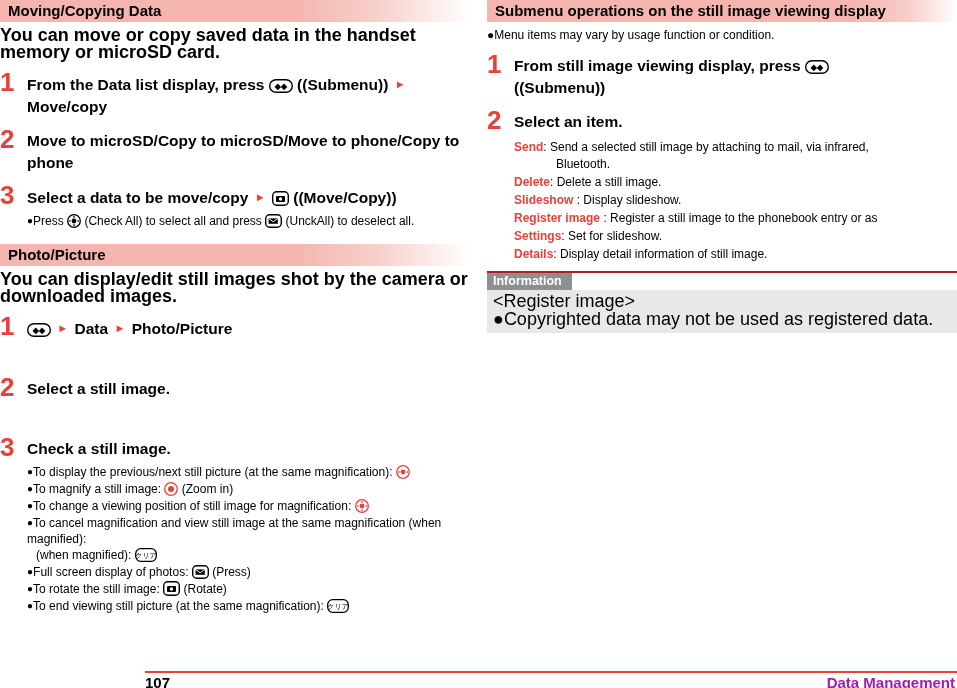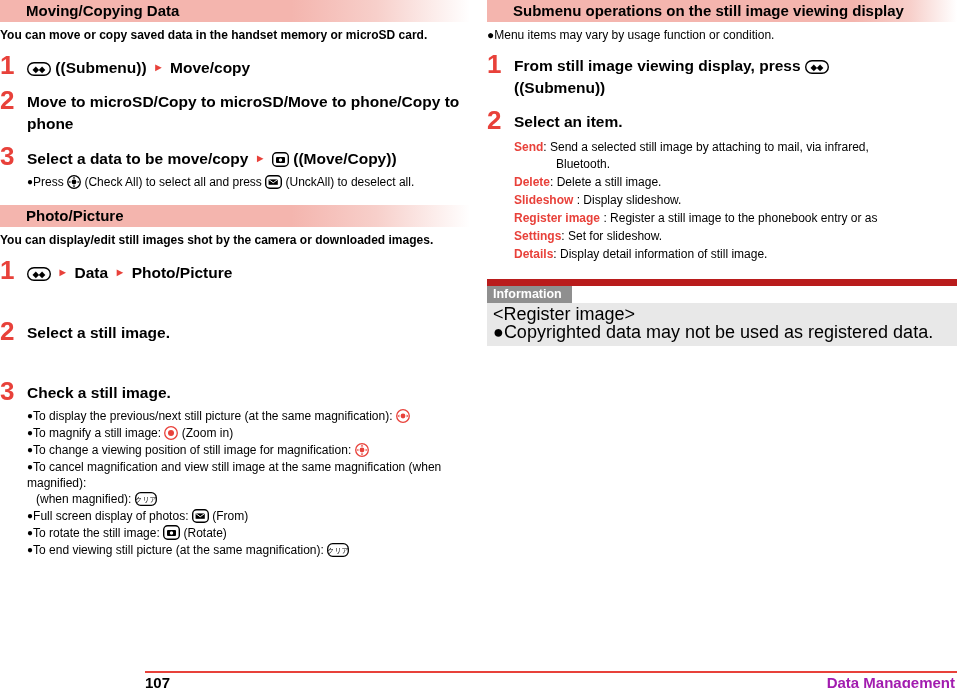--- a/index.html
+++ b/index.html
@@ -31,30 +31,30 @@
     position: absolute;
     left: 487px;
     top: 0;
     width: 470px;
   }
   
   .sec-head {
     background: linear-gradient(to right, #f4b5ae 0%, #f4b5ae 62%, #f7cfca 80%, #ffffff 100%);
     font-weight: bold;
     font-size: 15px;
-    padding: 2px 4px 3px 26px;
+    padding: 2px 4px 3px 8px;
     margin: 0 0 5px 0;
     line-height: 17px;
   }
   .sec-head.wide {
     background: linear-gradient(to right, #f4b5ae 0%, #f4b5ae 78%, #f7cfca 90%, #ffffff 100%);
   }
   .intro {
     font-weight: bold;
-    font-size: 12px;
+    font-size: 18px;
     line-height: 17px;
     margin: 0 0 6px 0;
   }
   
   .step {
     position: relative;
     padding-left: 27px;
     margin-top: 12px;
   }
   .step-num {
@@ -115,22 +115,22 @@
     display: block;
     padding-left: 42px;
   }
   .note-top {
     font-size: 12px;
     line-height: 16px;
     margin: 2px 0 0 0;
   }
   
   .info-box {
-    margin-top: 16px;
-    border-top: 7px solid #b91c1c;
+    margin-top: 8px;
+    border-top: 2px solid #b91c1c;
   }
   .info-title {
     background: #8f8f8f;
     color: #ffffff;
     font-weight: bold;
     font-size: 12.5px;
     display: inline-block;
     padding: 1px 10px 2px 6px;
   }
   .info-body {
@@ -180,20 +180,21 @@
 <div class="page">
 
   <div class="col-left">
 
     <div class="sec-head">Moving/Copying Data</div>
     <div class="intro">You can move or copy saved data in the handset memory or microSD card.</div>
 
     <div class="step">
       <div class="step-num">1</div>
       <div class="step-title">
+        <span>From the Data list display, press</span>
         <span class="key">
           <svg width="24" height="14" viewBox="0 0 24 14">
             <rect x="0.7" y="0.7" width="22.6" height="12.6" rx="6.3" ry="6.3" fill="#fff" stroke="#000" stroke-width="1.4"></rect>
             <text x="12" y="10" font-family="Liberation Sans, sans-serif" font-size="8" text-anchor="middle" fill="#000">◆◆</text>
           </svg>
         </span>
         <span>(<span>(Submenu)</span>)</span>
         <span class="arrow">►</span>
         <span>Move/copy</span>
       </div>
@@ -331,21 +332,21 @@
 
         <div class="bul">
           <span class="dot">●</span><span>Full screen display of photos:</span>
           <span class="key">
             <svg width="17" height="14" viewBox="0 0 17 14">
               <rect x="0.7" y="0.7" width="15.6" height="12.6" rx="4" ry="4" fill="#fff" stroke="#000" stroke-width="1.4"></rect>
               <rect x="3.6" y="4.4" width="9.2" height="5.4" fill="#000"></rect>
               <path d="M3.6 4.4 L8.2 7.8 L12.8 4.4" fill="none" stroke="#fff" stroke-width="1"></path>
             </svg>
           </span>
-          <span>(From)</span>
+          <span>(Press)</span>
         </div>
 
         <div class="bul">
           <span class="dot">●</span><span>To rotate the still image:</span>
           <span class="key">
             <svg width="17" height="15" viewBox="0 0 17 15">
               <rect x="0.7" y="0.7" width="15.6" height="13.6" rx="4" ry="4" fill="#fff" stroke="#000" stroke-width="1.4"></rect>
               <rect x="4" y="5" width="9" height="6" rx="1" fill="#000"></rect>
               <circle cx="8.5" cy="8" r="1.7" fill="#fff"></circle>
             </svg>

